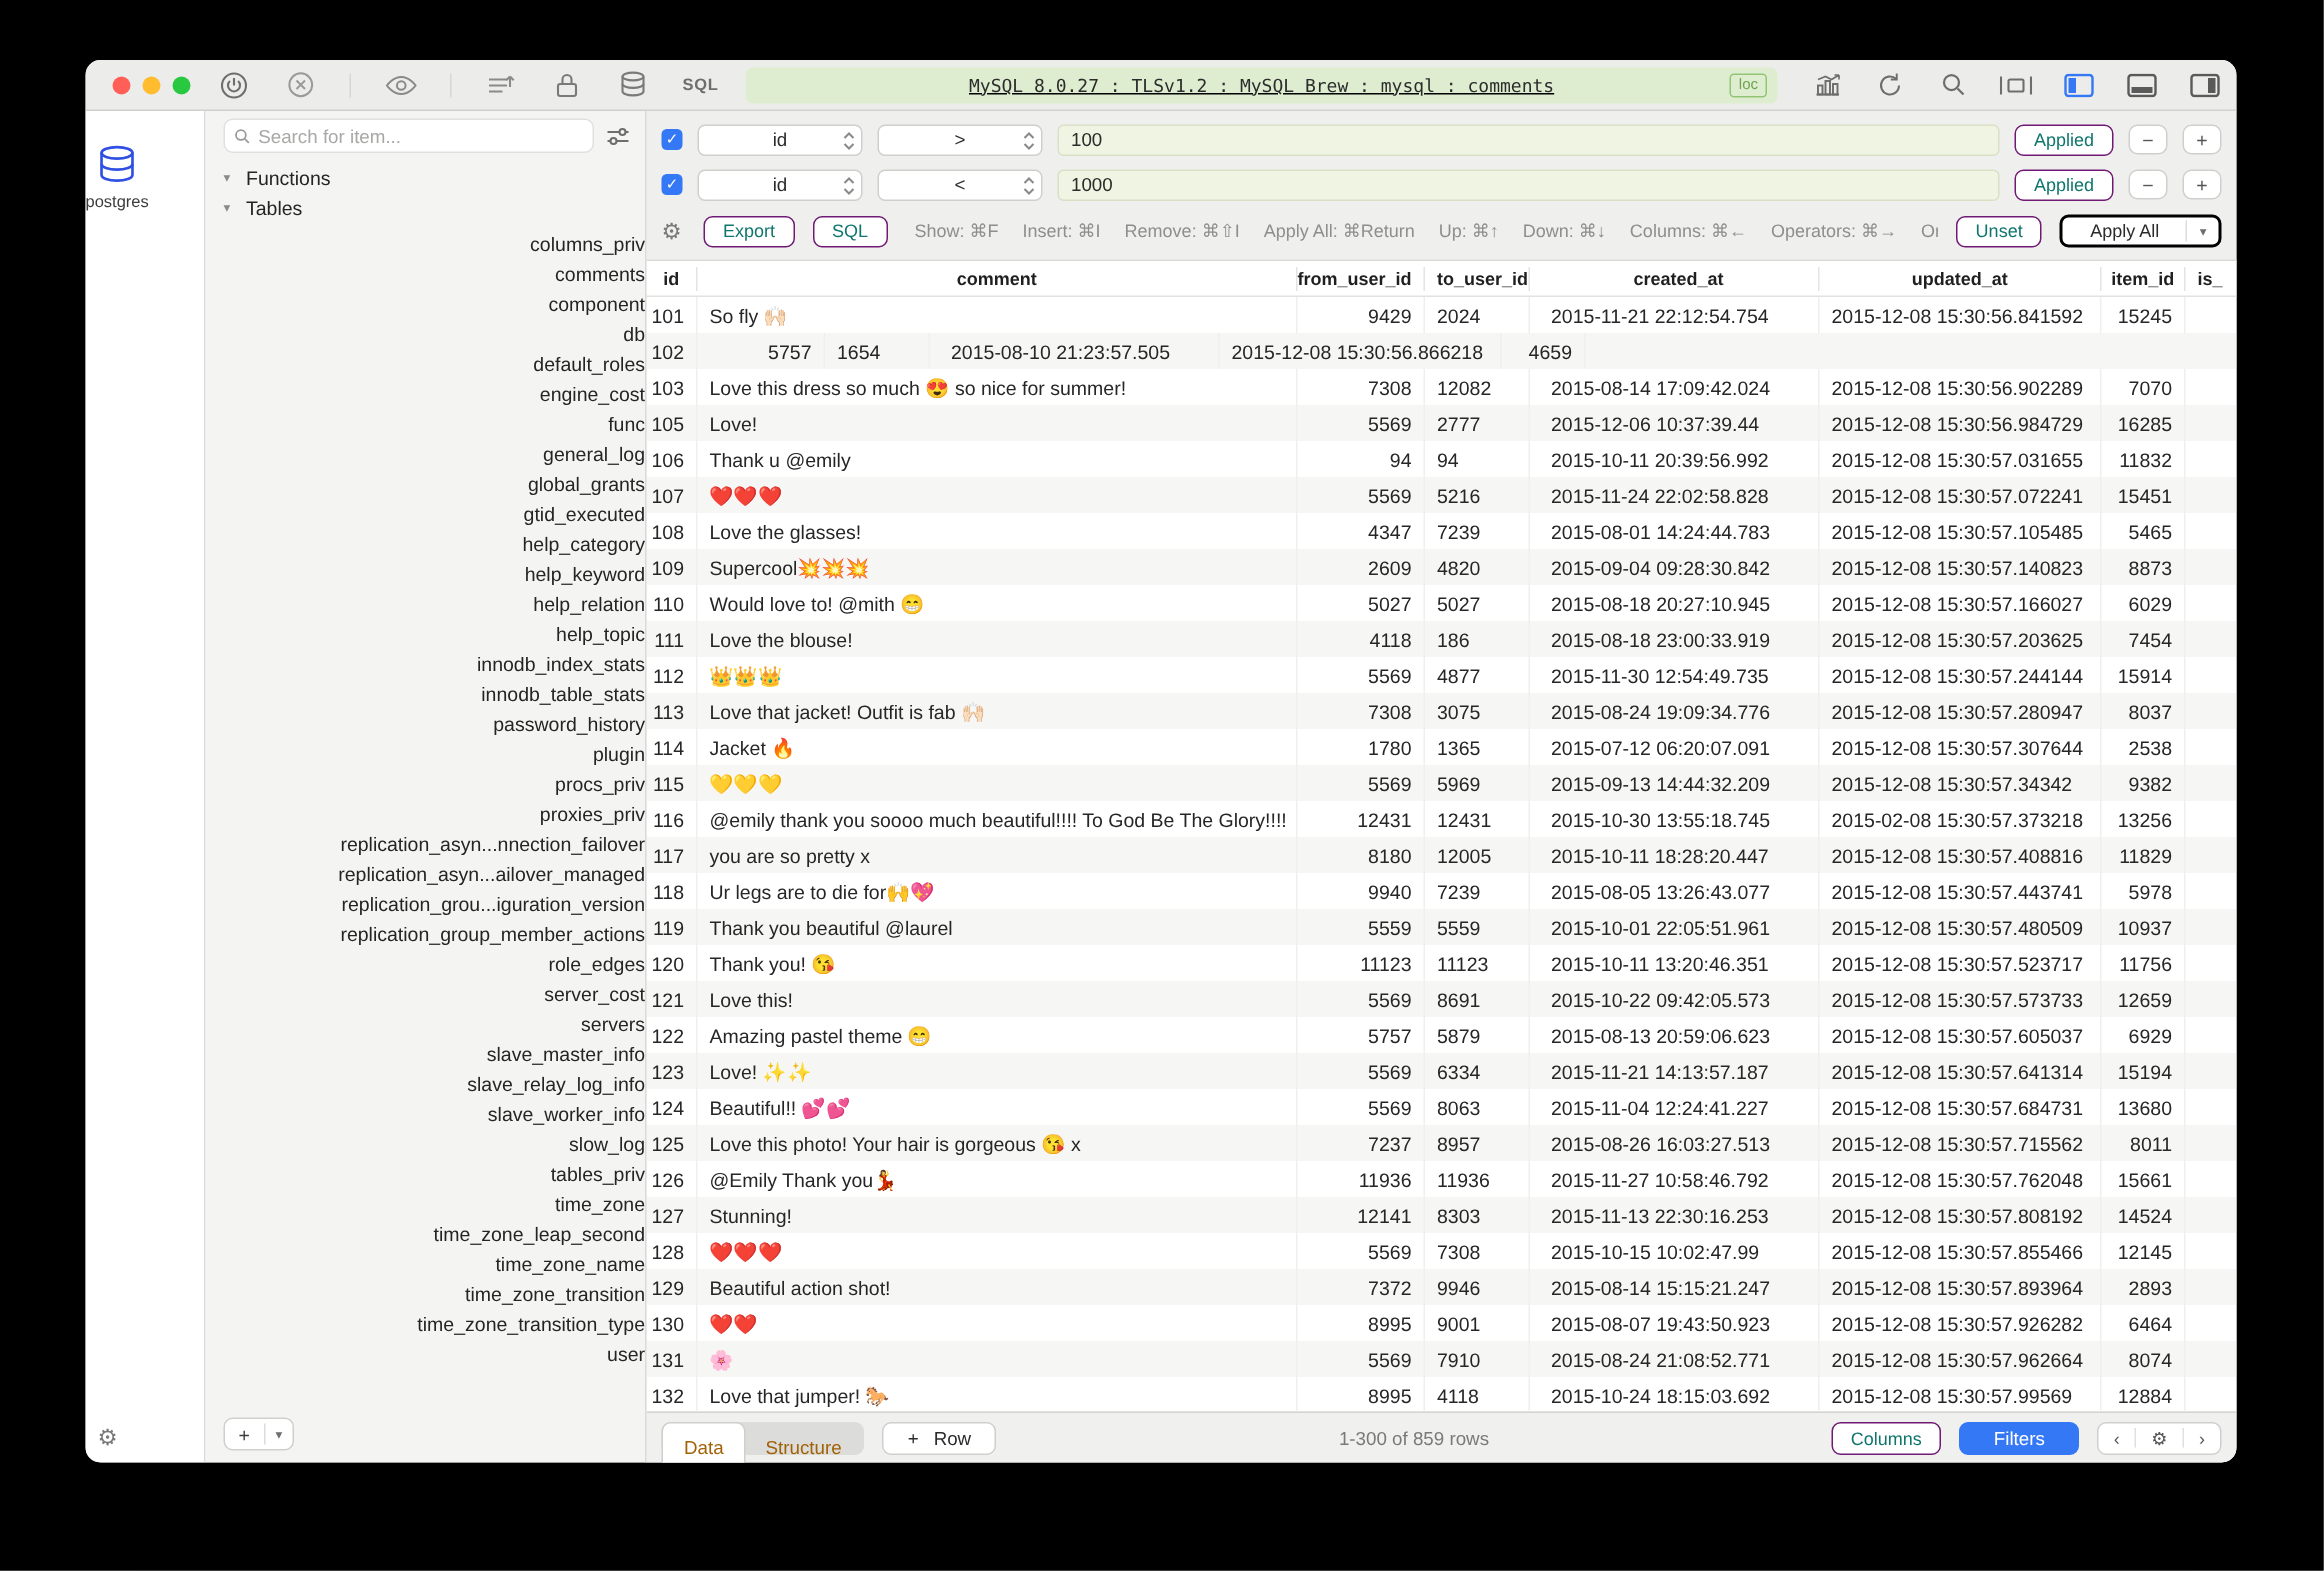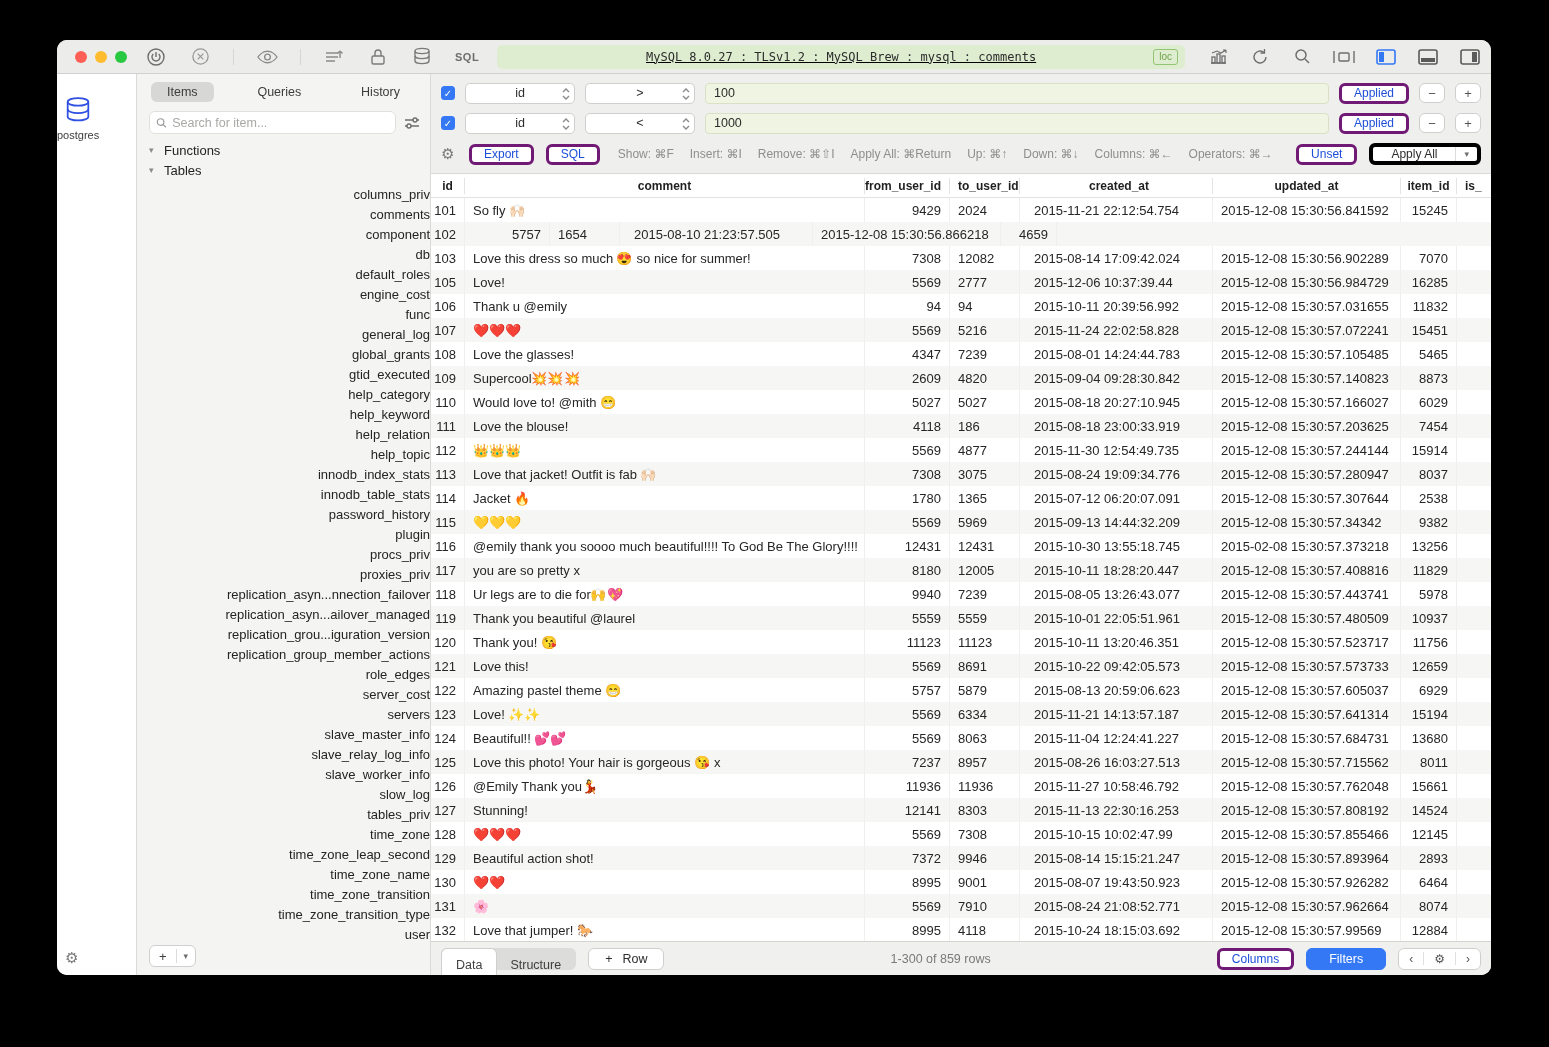--- a/index.html
+++ b/index.html
@@ -63,30 +63,30 @@
   .filter-row { display:flex; align-items:center; gap:10px; padding:0 10px; margin-top:8px; height:22px; flex:none; }
   .checkbox { width:14px; height:14px; border-radius:3.5px; background:#3478f6; color:#fff;
               font-size:10px; display:flex; align-items:center; justify-content:center; flex:none; }
   .select { width:110px; height:21px; background:#fff; border:1px solid #cfcfcd; border-radius:5px;
             display:flex; align-items:center; justify-content:center; position:relative;
             font-size:12.5px; color:#2c2c2c; flex:none; }
   .select .stepper { position:absolute; right:4px; top:3px; }
   .filter-value { flex:1; height:21px; background:#eff5e2; border:1px solid #d9e0c6; border-radius:4px;
                   padding:0 8px; font-size:12.5px; color:#2c2c2c; outline:none;
                   font-family:"Liberation Sans", sans-serif; }
-  .pill-btn { height:21px; background:#fff; border:3px solid #701a75; border-radius:6px;
-              font-size:12px; color:#1d4ed8; display:flex; align-items:center; justify-content:center;
+  .pill-btn { height:21px; background:#fff; border:1px solid #701a75; border-radius:6px;
+              font-size:12px; color:#0f766e; display:flex; align-items:center; justify-content:center;
               padding:0 12px; flex:none; }
   .mini-btn { width:26px; height:20px; background:#fff; border:1px solid #cfcfcd; border-radius:6px;
               font-size:13px; color:#555; display:flex; align-items:center; justify-content:center; flex:none; }
 
   .action-bar { display:flex; align-items:center; gap:12px; padding:0 10px; margin:9px 0 8px 0; height:22px; flex:none; }
   .gear { font-size:15px; color:#7a7a7a; width:16px; }
   .shortcuts { display:flex; gap:16px; font-size:12px; color:#8e8e8e; flex:1; overflow:hidden; white-space:nowrap; margin-left:6px; }
-  .applyall { height:22px; background:#fff; border:4px solid #000000; border-radius:6px; display:flex;
+  .applyall { height:22px; background:#fff; border:2px solid #000000; border-radius:6px; display:flex;
               align-items:center; font-size:12px; color:#2c2c2c; flex:none; }
   .applyall .lbl { padding:0 18px; }
   .applyall .div { width:1px; height:14px; background:#dcdcda; }
   .applyall .chev { padding:0 8px; font-size:9px; color:#6e6e6e; }
 
   
   .grid { flex:1; background:#fff; border-top:1px solid #d8d8d6; display:flex; flex-direction:column; min-height:0; overflow:hidden; }
   .thead { display:flex; height:24px; flex:none; border-bottom:1px solid #e2e2e0; background:#fff;
            font-size:12px; font-weight:bold; color:#1f1f1f; align-items:center; }
   .thead .cell { border-right:1px solid #e4e4e2; height:16px; line-height:16px; }
@@ -103,21 +103,21 @@
   .c5 { width:188px; padding-left:8px; }
   .c6 { width:56px; justify-content:flex-end; text-align:left; }
   .c7 { flex:1; border-right:none !important; }
   .thead .c0,.thead .c1,.thead .c4,.thead .c5,.thead .c6 { justify-content:center; text-align:center; display:flex; }
   .thead .c2 { display:flex; } .thead .c3 { display:flex; } .thead .c7 { display:flex; }
 
   
   .footer { height:34px; background:#f0f0ee; border-top:1px solid #d4d4d2; flex:none;
             display:flex; align-items:center; padding:0 10px; gap:12px; }
   .seg { display:flex; background:#dcdcda; border-radius:6px; padding:1px; height:22px; }
-  .seg .opt { font-size:12.5px; color:#404040; padding:16px 14px; display:flex; align-items:center; border-radius:5px; }
+  .seg .opt { font-size:12.5px; color:#a16207; padding:16px 14px; display:flex; align-items:center; border-radius:5px; }
   .seg .opt.active { background:#fff; box-shadow:0 0 0 1px #cfcfcd; }
   .addrow { height:22px; background:#fff; border:1px solid #cfcfcd; border-radius:6px; display:flex;
             align-items:center; gap:10px; padding:0 16px; font-size:12.5px; color:#2c2c2c; }
   .rowcount { flex:1; text-align:center; font-size:12.5px; color:#7a7a7a; }
   .btn-blue { height:22px; background:#3478f6; border:1px solid #3478f6; border-radius:6px; color:#fff;
               font-size:12.5px; display:flex; align-items:center; padding:0 22px; }
   .nav-group { height:22px; background:#fff; border:1px solid #cfcfcd; border-radius:6px; display:flex; align-items:center; }
   .nav-group .seg2 { padding:0 10px; font-size:12px; color:#555; display:flex; align-items:center; }
   .nav-group .d { width:1px; height:13px; background:#e0e0de; }
   .dim { color:#b5b5b3; }
@@ -237,25 +237,20 @@
             <ellipse cx="9" cy="4" rx="7" ry="2.6"></ellipse>
             <path d="M2 4v5c0 1.4 3.1 2.6 7 2.6s7-1.2 7-2.6V4"></path>
             <path d="M2 9v5c0 1.4 3.1 2.6 7 2.6s7-1.2 7-2.6V9"></path>
           </svg>
         <span class="conn-label">postgres</span>
       </div>
       <span class="rail-gear">⚙</span>
     </div>
 
     <div class="sidebar">
-      <div class="side-tabs">
-        <span class="side-tab active">Items</span>
-        <span class="side-tab">Queries</span>
-        <span class="side-tab">History</span>
-      </div>
       <div class="search-row">
         <div class="search-box">
           <svg width="12" height="12" viewBox="0 0 17 17" fill="none" stroke="#9a9a98" stroke-width="1.8">
               <circle cx="7" cy="7" r="5"></circle>
               <path d="M11 11l4 4"></path>
             </svg>
           <input placeholder="Search for item..." style="">
         </div>
         <svg width="16" height="14" viewBox="0 0 16 14" fill="none" stroke="#6e6e6e" stroke-width="1.4">
             <path d="M1 4h14M1 10h14"></path>

